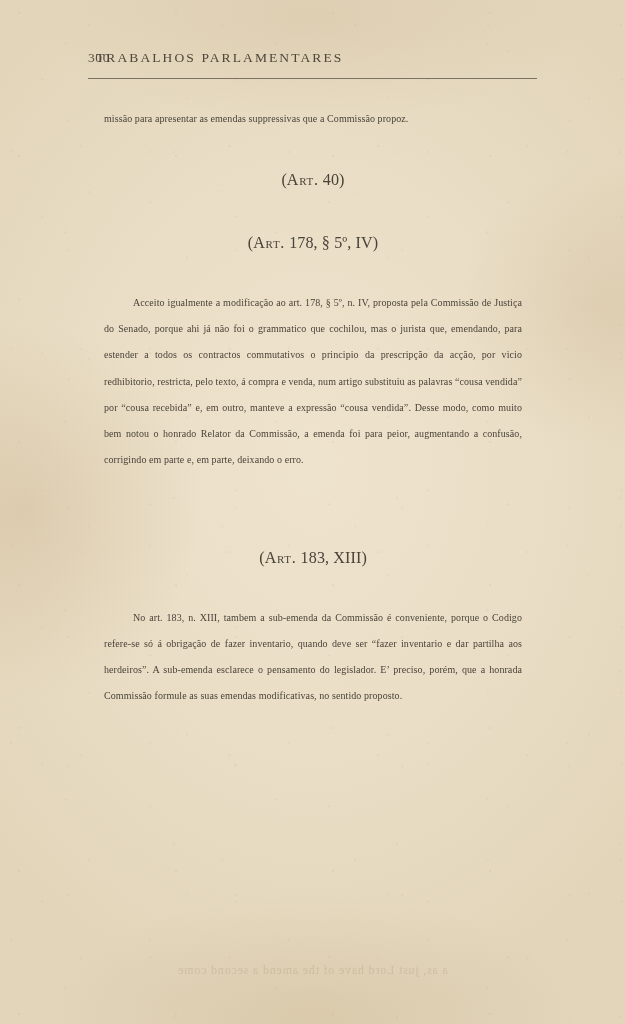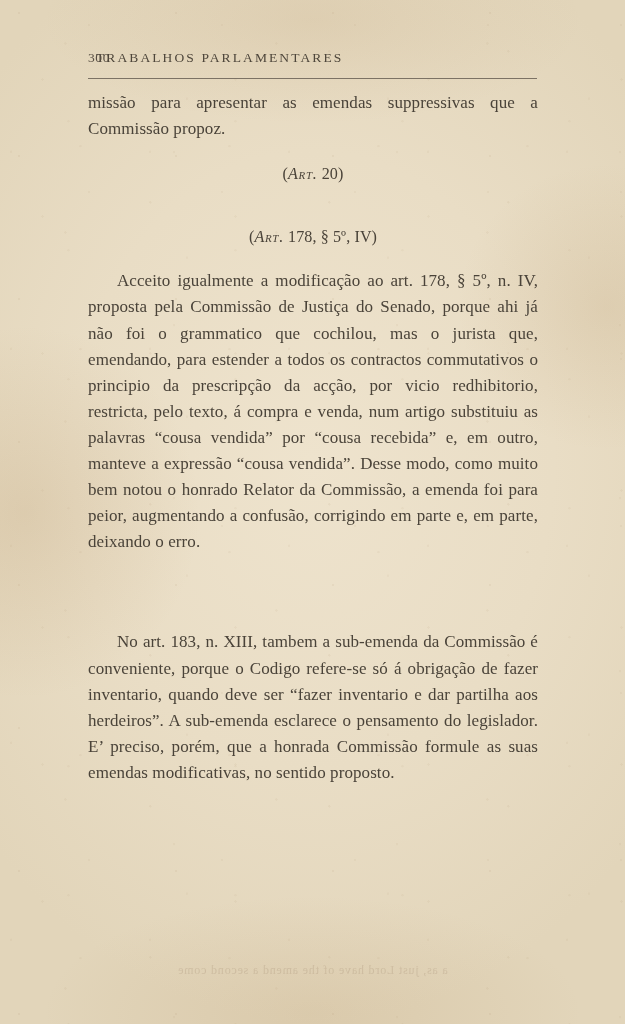--- a/index.html
+++ b/index.html
@@ -94,22 +94,22 @@
 
   
   .column {
     position: absolute;
     left: 88px;
     top: 90px;
     width: 450px;
   }
 
   p.para {
-    margin: 0;
-    font-size: 17px;
+    margin: 16px;
+    font-size: 10px;
     line-height: 26.1px;
     text-align: justify;
     text-align-last: left;
     hyphens: none;
     color: #4a4339;
     letter-spacing: .08px;
   }
   p.para.indent { text-indent: 29px; }
   p.para.cont   { text-indent: 0; }
 
@@ -118,21 +118,20 @@
     margin: 0;
     text-align: center;
     font-size: 16.1px;
     line-height: 26.1px;
     color: #4a4339;
     letter-spacing: .1px;
   }
   .sc {
     font-variant: small-caps;
     letter-spacing: .7px;
-    font-style: italic;
   }
 
   
   .gap-rubric-top    { height: 19px; }
   .gap-rubric-bottom { height: 18px; }
 
   
   .bleed {
     position: absolute;
     left: 88px;
@@ -161,35 +160,38 @@
     <span class="head-title">TRABALHOS PARLAMENTARES</span>
   </div>
   <div class="head-rule"></div>
 
   <div class="column">
 
     <p class="para cont">missão para apresentar as emendas suppressivas que a Commissão propoz.</p>
 
     <div class="gap-rubric-top"></div>
     <p class="rubric">
-      <span>(</span><span class="sc">Art.</span><span> 20)</span>
+      <span>(</span><span class="sc">Art.</span><span> 40)</span>
     </p>
     <div class="gap-rubric-bottom"></div>
 
     <div class="gap-rubric-top"></div>
     <p class="rubric">
       <span>(</span><span class="sc">Art.</span><span> 178, § 5º, IV)</span>
     </p>
     <div class="gap-rubric-bottom"></div>
     <p class="para indent">Acceito igualmente a modificação ao art. 178, § 5º, n. IV, proposta pela Commissão de Justiça do Senado, porque ahi já não foi o grammatico que cochilou, mas o jurista que, emendando, para estender a todos os contractos commutativos o principio da prescripção da acção, por vicio redhibitorio, restricta, pelo texto, á compra e venda, num artigo substituiu as palavras “cousa vendida” por “cousa recebida” e, em outro, manteve a expressão “cousa vendida”. Desse modo, como muito bem notou o honrado Relator da Commissão, a emenda foi para peior, augmentando a confusão, corrigindo em parte e, em parte, deixando o erro.</p>
 
     <div class="gap-rubric-top"></div>
     <div class="gap-rubric-bottom"></div>
 
     <div class="gap-rubric-top"></div>
+    <p class="rubric">
+      <span>(</span><span class="sc">Art.</span><span> 183, XIII)</span>
+    </p>
     <div class="gap-rubric-bottom"></div>
     <p class="para indent">No art. 183, n. XIII, tambem a sub-emenda da Commissão é conveniente, porque o Codigo refere-se só á obrigação de fazer inventario, quando deve ser “fazer inventario e dar partilha aos herdeiros”. A sub-emenda esclarece o pensamento do legislador. E’ preciso, porém, que a honrada Commissão formule as suas emendas modificativas, no sentido proposto.</p>
 
   </div>
 
   <div class="bleed">a as, just Lord have of the amend a second come</div>
 
 </div>
 
 </body></html>

